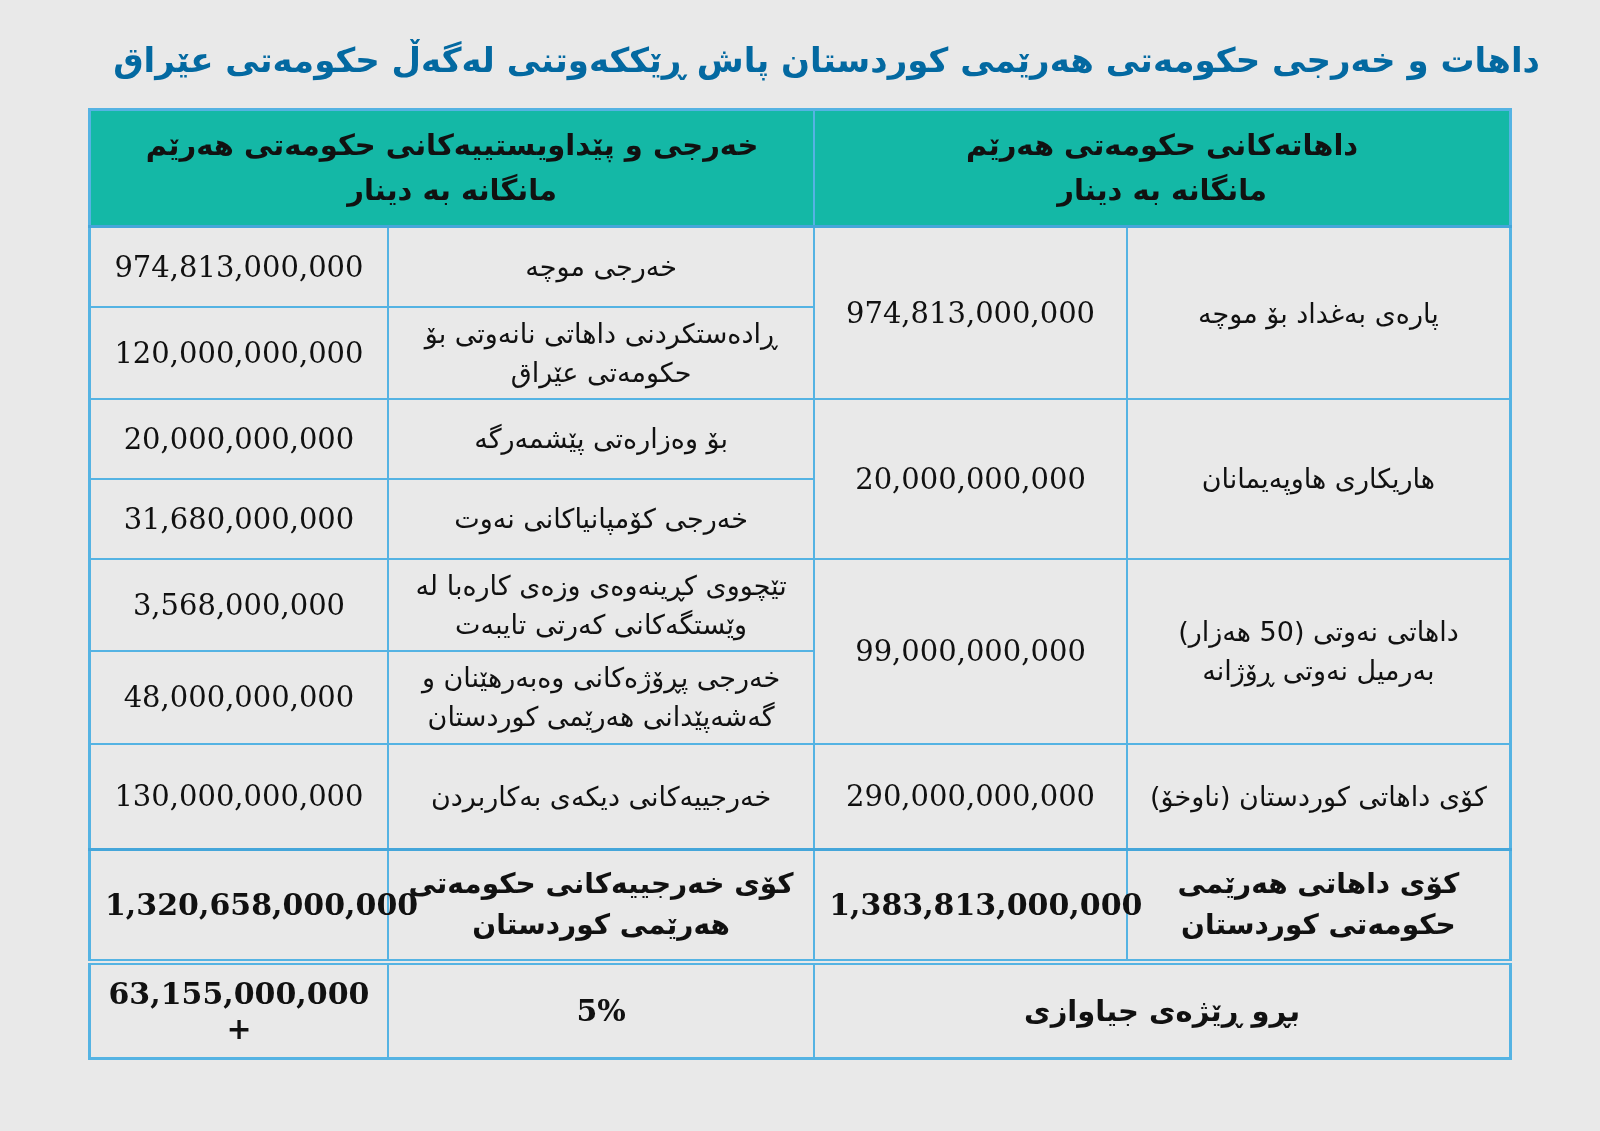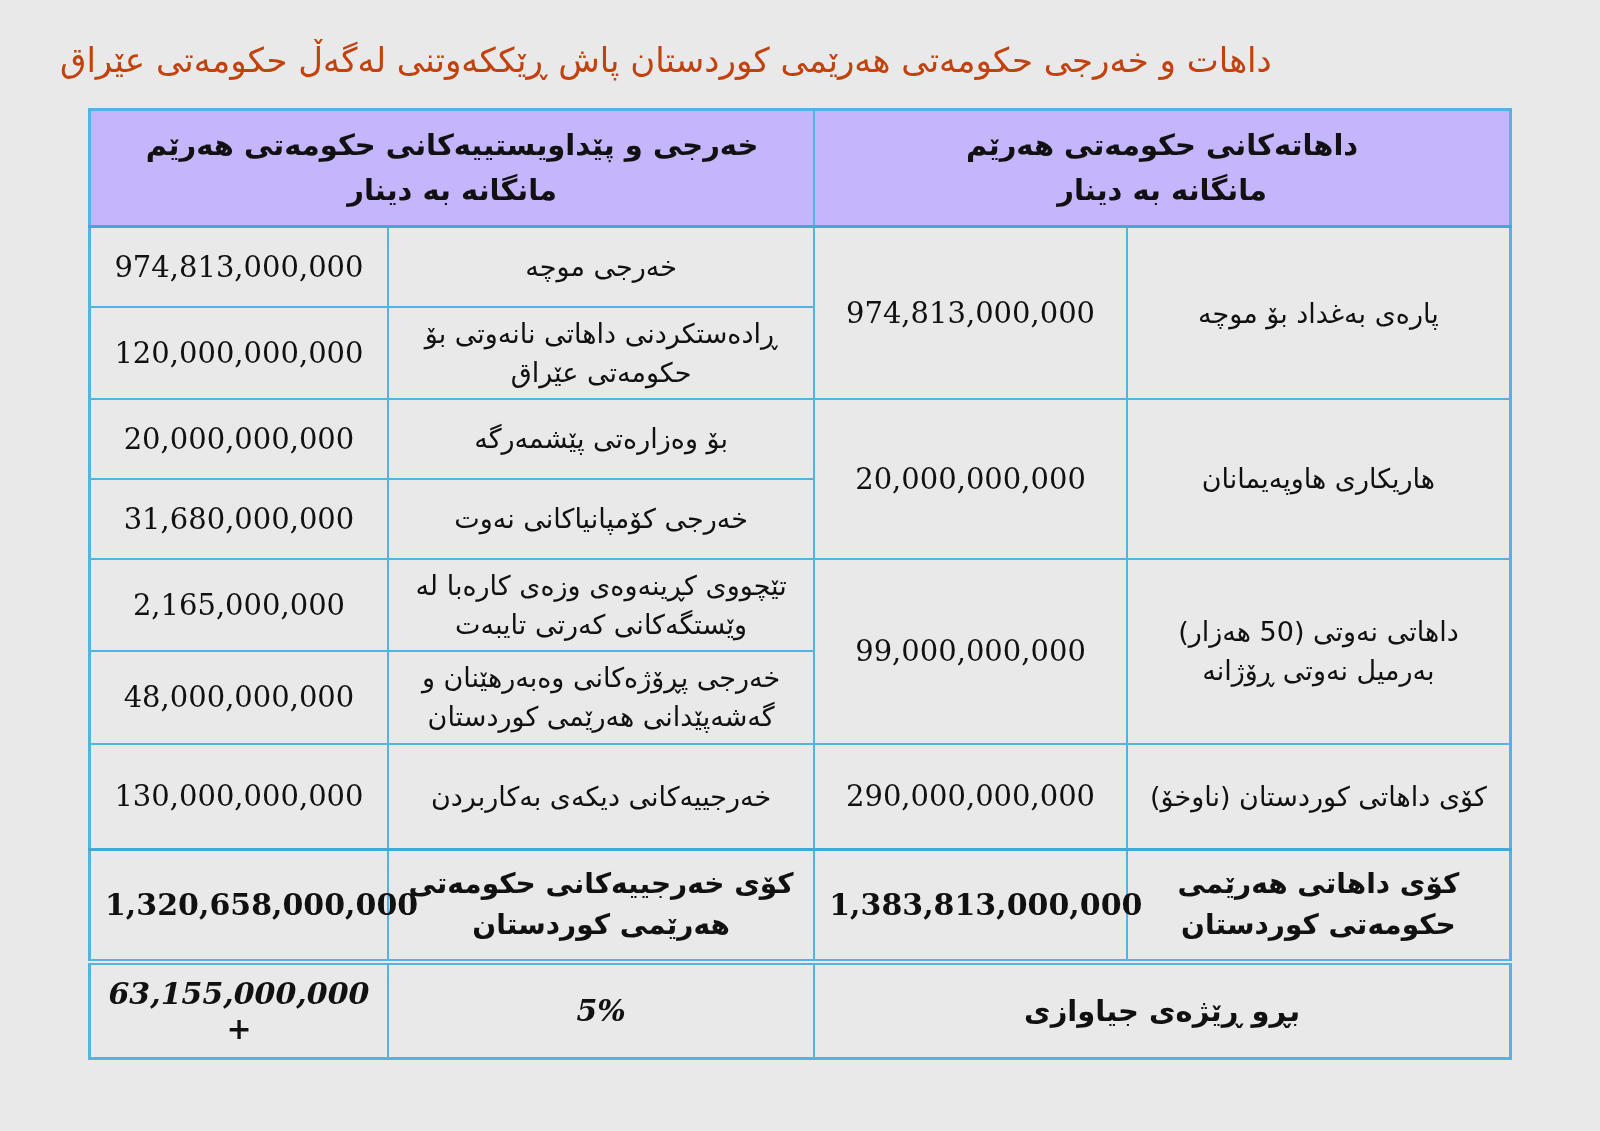--- a/index.html
+++ b/index.html
@@ -12,44 +12,44 @@
     color: #111;
   }
   .page {
     width: 1600px;
     height: 1131px;
     box-sizing: border-box;
     padding-top: 38px;
     overflow: hidden;
   }
   .title {
-    text-align: left;
+    text-align: right;
     font-size: 34px;
-    font-weight: normal;
-    color: #c2410c;
+    font-weight: bold;
+    color: #0369a1;
     margin: 0 60px 26px 60px;
     line-height: 1.3;
   }
   table.budget {
     width: 1424px;
     margin: 0 auto;
     border-collapse: collapse;
     table-layout: fixed;
     background: #e9e9e9;
   }
   table.budget th, table.budget td {
     border: 2px solid #55b3e3;
     text-align: center;
     vertical-align: middle;
     padding: 6px 14px;
     box-sizing: border-box;
   }
   table.budget { border: 3px solid #55b3e3; }
   tr.header-row th {
-    background: #c4b5fd;
+    background: #14b8a6;
     font-size: 29px;
     font-weight: bold;
     height: 117px;
     line-height: 1.55;
     border-bottom: 3px solid #45a6da;
   }
   .label-cell {
     font-size: 27px;
     line-height: 1.45;
     margin-left: 20px;
@@ -68,21 +68,21 @@
     border-top: 3px solid #45a6da;
   }
   tr.total-row .label-cell { font-size: 28px; }
   tr.total-row .amount-cell { font-size: 30px; }
   tr.diff-row { height: 97px; }
   tr.diff-row td {
     font-weight: bold;
     border-top: 6px double #55b3e3;
   }
   tr.diff-row .label-cell { font-size: 29px; }
-  tr.diff-row .amount-cell { font-size: 30px; font-style: italic; }
+  tr.diff-row .amount-cell { font-size: 30px; }
   .hdr-line { display: block; }
 </style>
 </head>
 <body>
 
 <div class="page">
 
   <h1 class="title">داهات و خەرجی حکومەتی هەرێمی کوردستان پاش ڕێککەوتنی لەگەڵ حکومەتی عێراق</h1>
 
   <table class="budget">
@@ -124,21 +124,21 @@
     </tr>
     <tr class="r-std">
       <td class="label-cell">خەرجی کۆمپانیاکانی نەوت</td>
       <td class="amount-cell">31,680,000,000</td>
     </tr>
 
     <tr class="r-std">
       <td class="label-cell" rowspan="2">داهاتی نەوتی (50 هەزار) بەرمیل نەوتی ڕۆژانە</td>
       <td class="amount-cell" rowspan="2">99,000,000,000</td>
       <td class="label-cell">تێچووی کڕینەوەی وزەی کارەبا لە وێستگەکانی کەرتی تایبەت</td>
-      <td class="amount-cell">2,165,000,000</td>
+      <td class="amount-cell">3,568,000,000</td>
     </tr>
     <tr class="r-std">
       <td class="label-cell">خەرجی پڕۆژەکانی وەبەرهێنان و گەشەپێدانی هەرێمی کوردستان</td>
       <td class="amount-cell">48,000,000,000</td>
     </tr>
 
     <tr class="r-last">
       <td class="label-cell">کۆی داهاتی کوردستان (ناوخۆ)</td>
       <td class="amount-cell">290,000,000,000</td>
       <td class="label-cell">خەرجییەکانی دیکەی بەکاربردن</td>

